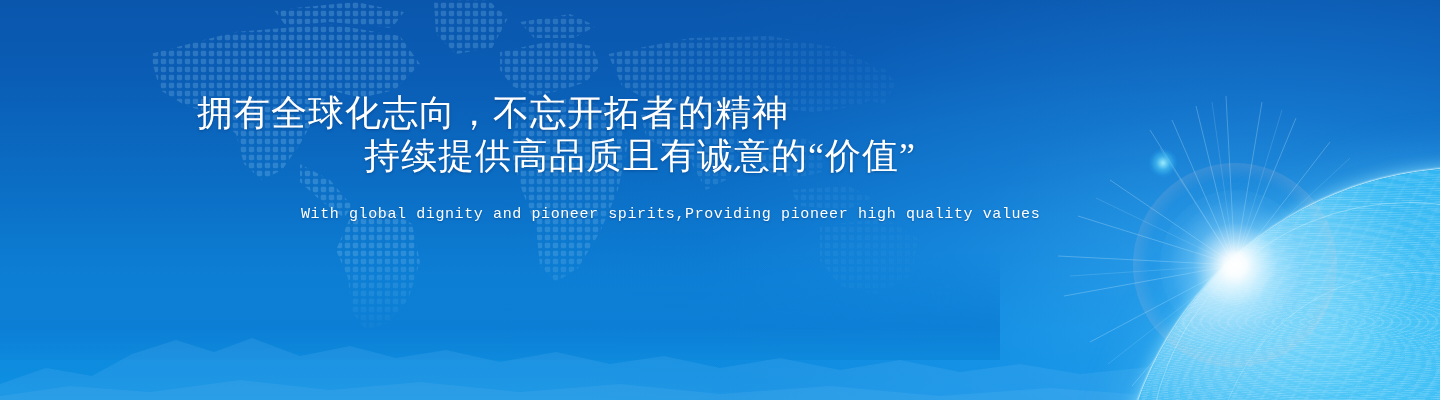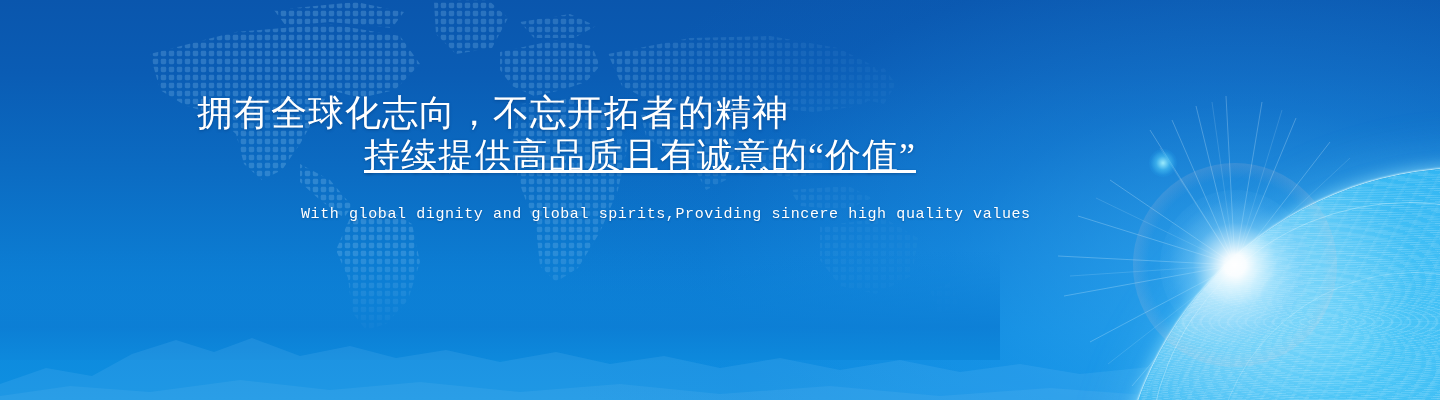--- a/index.html
+++ b/index.html
@@ -175,21 +175,21 @@
     position: absolute;
     color: #ffffff;
     font-family: "Liberation Serif", "DejaVu Serif", serif;
     font-size: 36px;
     line-height: 44px;
     letter-spacing: 1px;
     white-space: nowrap;
     text-shadow: 0 1px 3px rgba(4,48,104,0.45);
   }
   .headline.line1 { left: 197px; top: 91px; }
-  .headline.line2 { left: 364px; top: 134px; text-decoration: underline; }
+  .headline.line2 { left: 364px; top: 134px; }
 
   .subline-en {
     position: absolute;
     left: 301px;
     top: 206px;
     color: #ffffff;
     font-family: "Liberation Mono", "DejaVu Sans Mono", monospace;
     font-size: 15px;
     letter-spacing: 0.6px;
     white-space: nowrap;
@@ -304,15 +304,15 @@
     <div class="planet-arc a3"></div>
   </div>
   <div class="planet-rim"></div>
 
   <div class="sun-halo"></div>
   <div class="sun-core"></div>
   <div class="lens-dot"></div>
 
   <div class="headline line1">拥有全球化志向，不忘开拓者的精神</div>
   <div class="headline line2">持续提供高品质且有诚意的“价值”</div>
-  <div class="subline-en">With global dignity and global spirits,Providing sincere high quality values</div>
+  <div class="subline-en">With global dignity and pioneer spirits,Providing pioneer high quality values</div>
 
 </div>
 
 </body></html>

